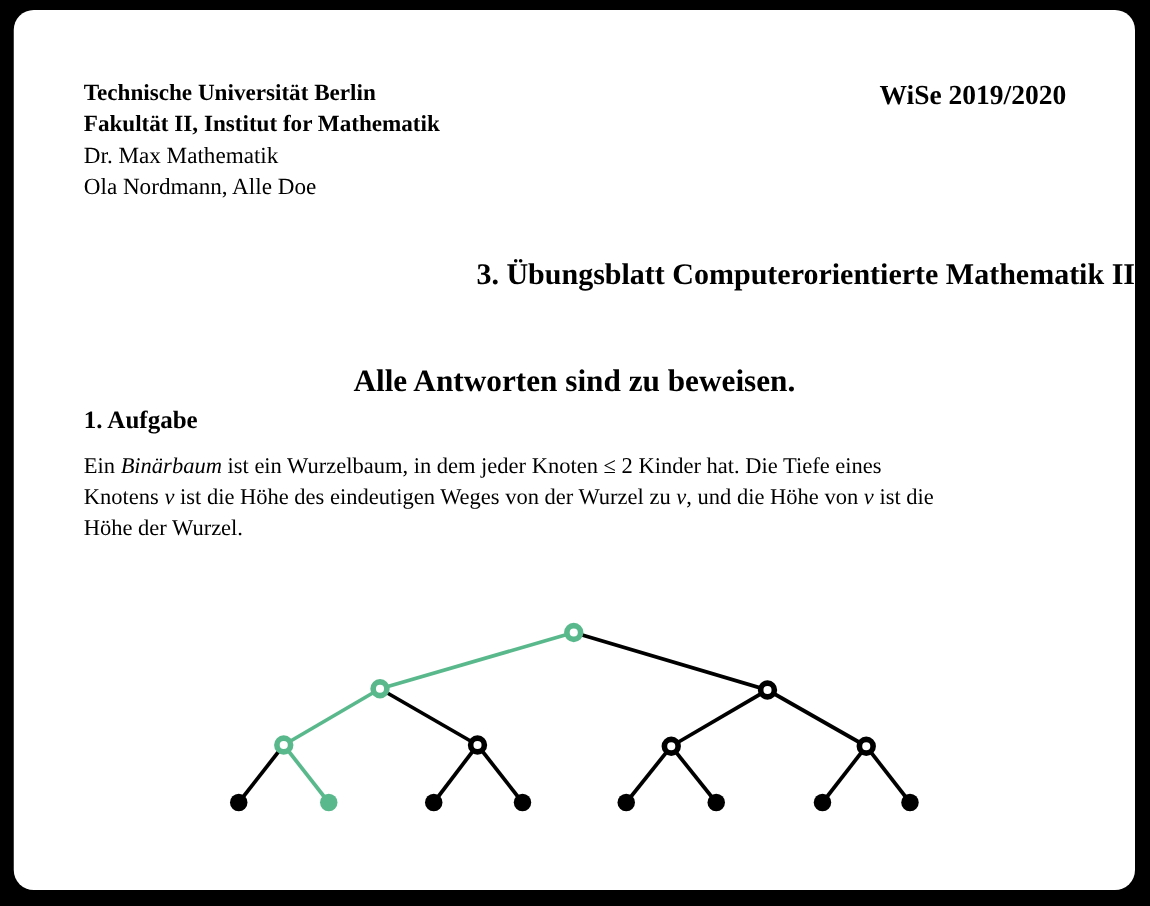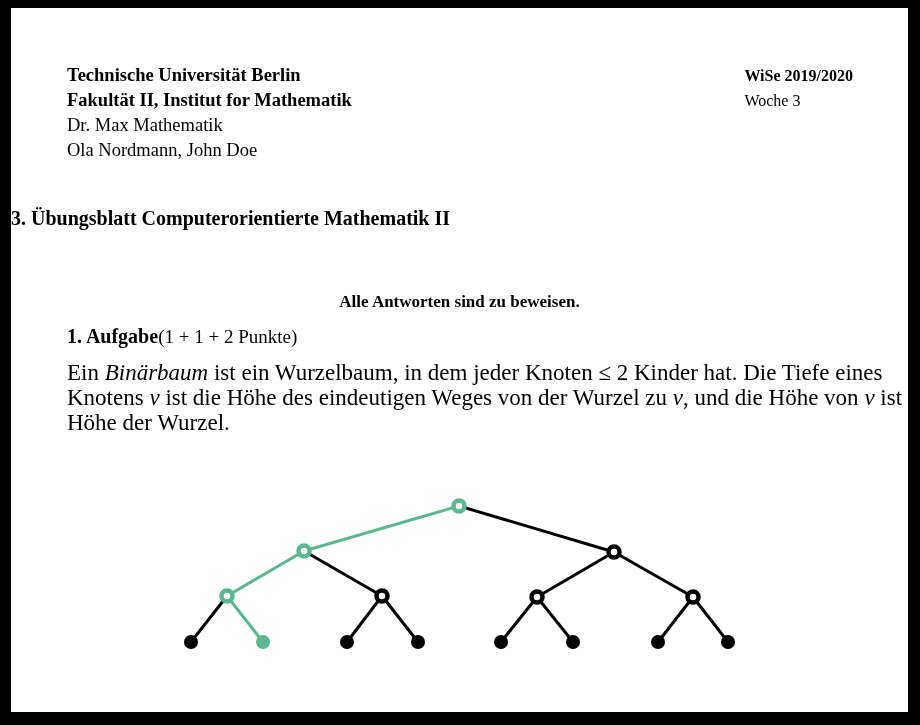--- a/index.html
+++ b/index.html
@@ -8,74 +8,73 @@
     width:920px;height:725px;
     background:#000000;
     font-family:"Liberation Serif","DejaVu Serif",serif;
     color:#000000;
     overflow:hidden;
   }
   .inner{
     position:absolute;
     left:11px;top:8px;right:12px;bottom:13px;
     background:#ffffff;
+    border-radius:16px;
   }
   .abs{position:absolute;}
   .header-left{left:56px;top:55px;font-size:18.5px;line-height:25px;}
-  .header-right{right:55px;top:55px;font-size:16px;line-height:25px;}
+  .header-right{right:55px;top:55px;font-size:22px;line-height:25px;text-align:right;}
   .b{font-weight:bold;}
   .it{font-style:italic;}
   .title{
     left:0;right:0;top:199px;
-    text-align:left;
-    font-size:20px;font-weight:bold;
+    text-align:right;
+    font-size:24px;font-weight:bold;
     margin:0;
   }
   .due{left:0;right:0;top:246px;text-align:center;font-size:19px;}
-  .note{left:0;right:0;top:284px;text-align:center;font-size:17px;font-weight:bold;}
+  .note{left:0;right:0;top:284px;text-align:center;font-size:25px;font-weight:bold;}
   .task-row{
     left:56px;right:55px;top:317px;
-    display:flex;justify-content:flex-start;align-items:baseline;
+    display:flex;justify-content:space-between;align-items:baseline;
   }
   .task-heading{font-size:20px;font-weight:bold;}
   .task-points{font-size:19px;}
-  .para{left:56px;right:55px;top:352px;font-size:23px;line-height:25px;}
+  .para{left:56px;right:55px;top:352px;font-size:18px;line-height:25px;}
   .para .pline{white-space:nowrap;}
   #tree-svg{
     position:absolute;left:0;top:0;
     width:920px;height:725px;
     pointer-events:none;
   }
 </style>
 </head>
 <body>
 
 <div class="page">
   <div class="inner">
 
     <div class="abs header-left">
       <div class="b">Technische Universität Berlin</div>
       <div class="b">Fakultät II, Institut for Mathematik</div>
       <div>Dr. Max Mathematik</div>
-      <div>Ola Nordmann, John Doe</div>
+      <div>Ola Nordmann, Alle Doe</div>
     </div>
 
     <div class="abs header-right">
       <div class="b">WiSe 2019/2020</div>
-      <div>Woche 3</div>
     </div>
 
     <h1 class="abs title">3. Übungsblatt Computerorientierte Mathematik II</h1>
 
 
     <div class="abs note">Alle Antworten sind zu beweisen.</div>
 
     <div class="abs task-row">
       <span class="task-heading">1. Aufgabe</span>
-      <span class="task-points">(1 + 1 + 2 Punkte)</span>
     </div>
 
     <div class="abs para" id="paragraph">
         <div class="pline"><span>Ein </span><span class="it">Binärbaum</span><span> ist ein Wurzelbaum, in dem jeder Knoten ≤ 2 Kinder hat. Die Tiefe eines</span></div>
         <div class="pline"><span>Knotens </span><span class="it">v</span><span> ist die Höhe des eindeutigen Weges von der Wurzel zu </span><span class="it">v</span><span>, und die Höhe von </span><span class="it">v</span><span> ist die</span></div>
         <div class="pline"><span>Höhe der Wurzel.</span></div>
       </div>
 
   </div>
 

